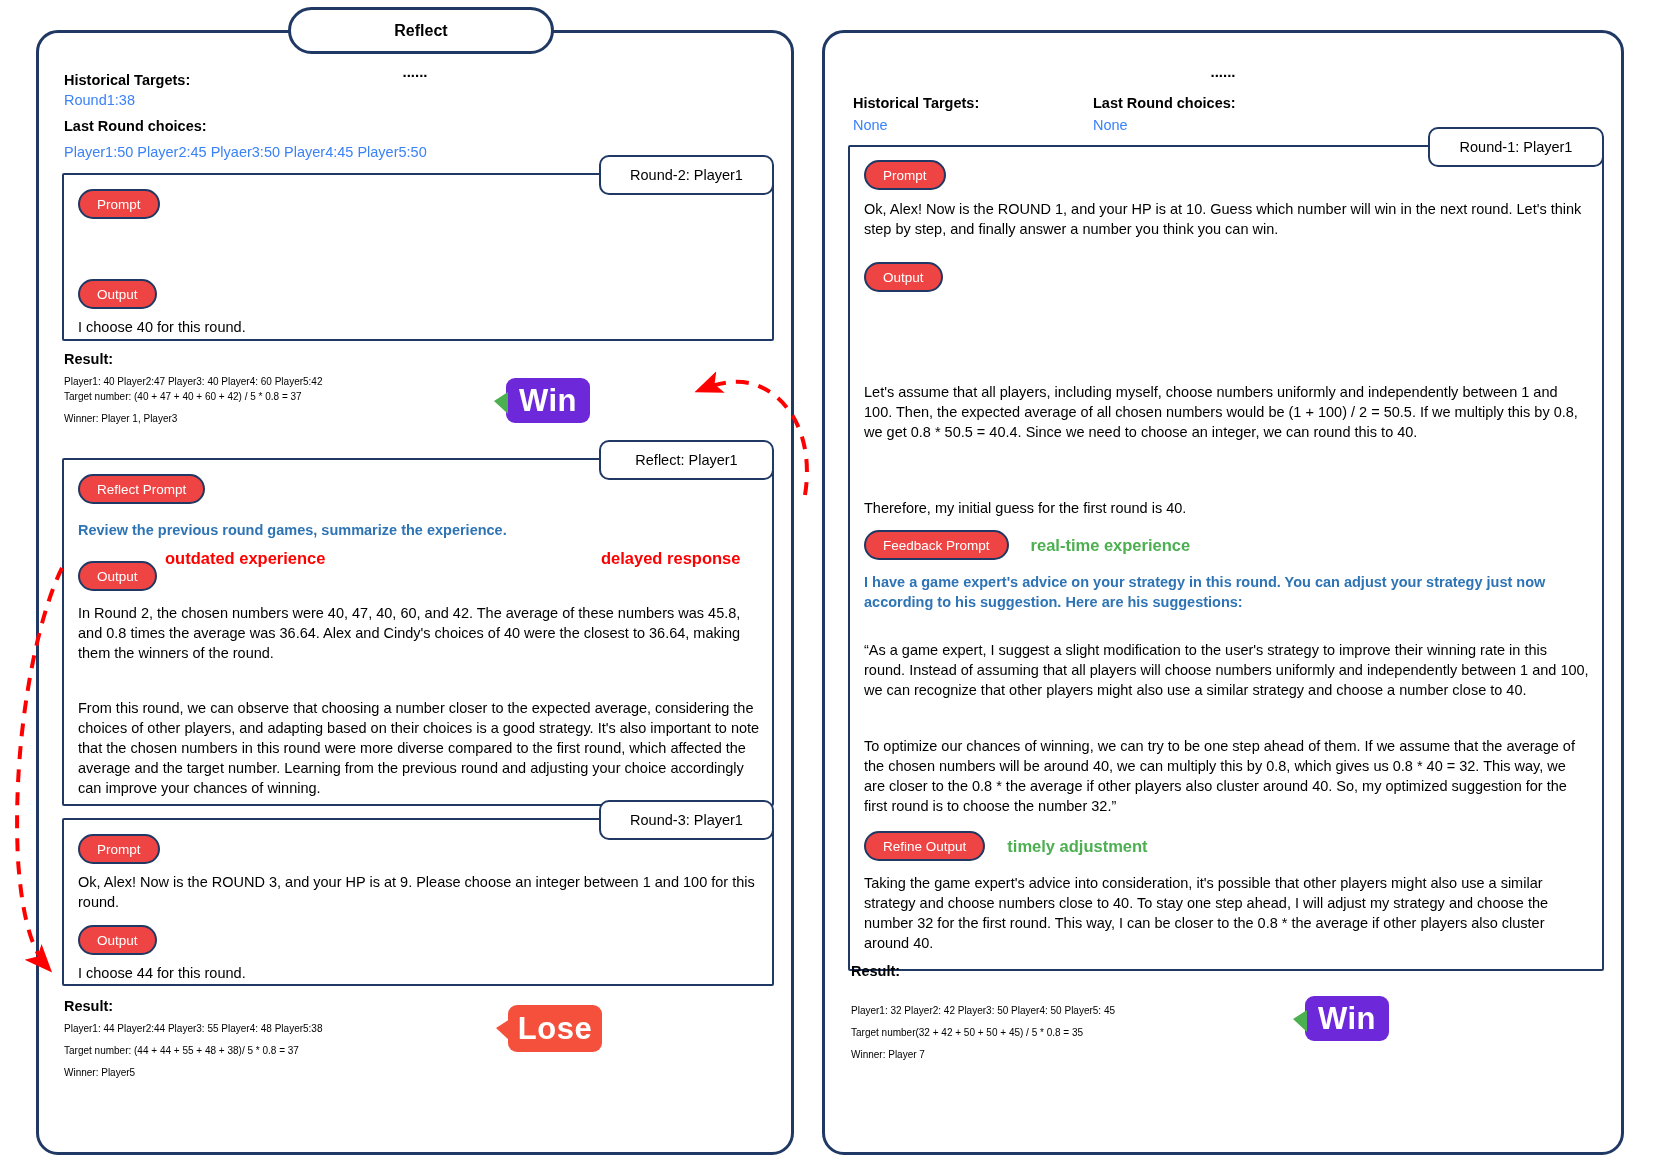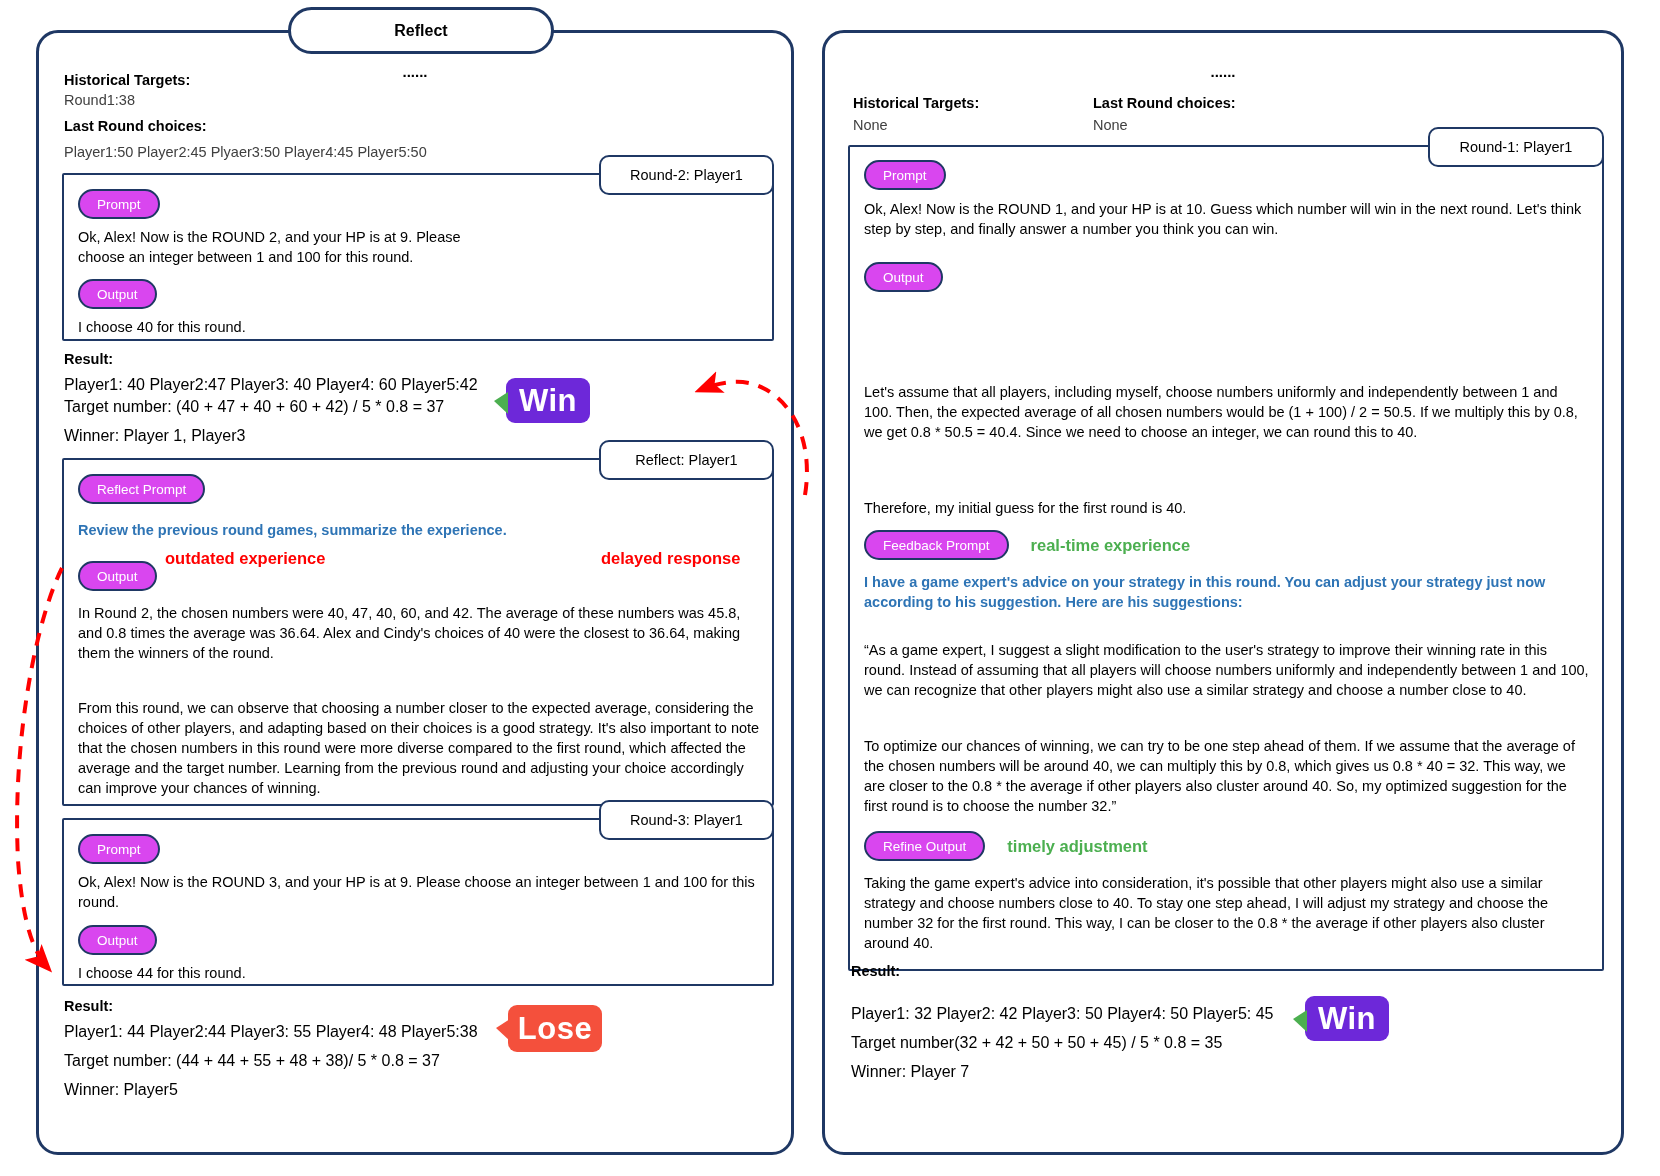--- a/index.html
+++ b/index.html
@@ -49,24 +49,24 @@
     width: 100%;
     text-align: center;
     font-size: 15px;
     letter-spacing: 0px;
     color: #000;
     font-weight: bold;
   }
 
   
   .hdr-label { font-weight: bold; font-size: 14.5px; color: #000; }
-  .hdr-value { font-size: 14.5px; color: #404040; }
+  .hdr-value { font-size: 14.5px; color: #3b82f6; }
 
   .sec-label { font-weight: bold; font-size: 14.5px; color: #000; margin: 0; }
-  .body-line { font-size: 16px; color: #000; margin: 0; }
+  .body-line { font-size: 10px; color: #000; margin: 0; }
 
   
   .card {
     position: relative;
     border: 2px solid #1F3864;
     border-radius: 2px;
     background: #ffffff;
   }
   
   .card-tag {
@@ -89,21 +89,21 @@
 
   
   .pill {
     display: inline-flex;
     align-items: center;
     justify-content: center;
     height: 30px;
     padding: 0 17px;
     border: 2px solid #1F3864;
     border-radius: 16px;
-    background: #d946ef;
+    background: #ef4444;
     color: #ffffff;
     font-size: 13.5px;
     white-space: nowrap;
   }
 
   .para { font-size: 14.5px; line-height: 1.38; color: #000; margin: 0; }
   .para + .para { margin-top: 11px; }
   .para-blue { color: #2E74B5; font-weight: bold; }
 
   
@@ -157,21 +157,20 @@
       <div class="hdr-value" style="margin-top:10px;">Player1:50 Player2:45 Plyaer3:50 Player4:45 Player5:50</div>
     </div>
 
     <div class="card" style="left:23px; top:140px; width:712px; height:168px; position:absolute;">
       <div class="card-tag" style="right:-2px; width:175px;">
         <span>Round-2: Player1</span>
       </div>
       <div style="position:absolute; left:14px; top:14px;">
         <span class="pill">Prompt</span>
       </div>
-      <div class="para" style="position:absolute; left:14px; top:52px; width:430px;">Ok, Alex! Now is the ROUND 2, and your HP is at 9. Please choose an integer between 1 and 100 for this round.</div>
       <div style="position:absolute; left:14px; top:104px;">
         <span class="pill">Output</span>
       </div>
       <div class="para" style="position:absolute; left:14px; top:142px; width:500px;">I choose 40 for this round.</div>
     </div>
 
     <div style="position:absolute; left:25px; top:318px;">
       <div class="sec-label">Result:</div>
       <div class="body-line" style="margin-top:9px;">Player1: 40 Player2:47 Player3: 40 Player4: 60 Player5:42</div>
       <div class="body-line" style="margin-top:4px;">Target number: (40 + 47 + 40 + 60 + 42) / 5 * 0.8 = 37</div>

